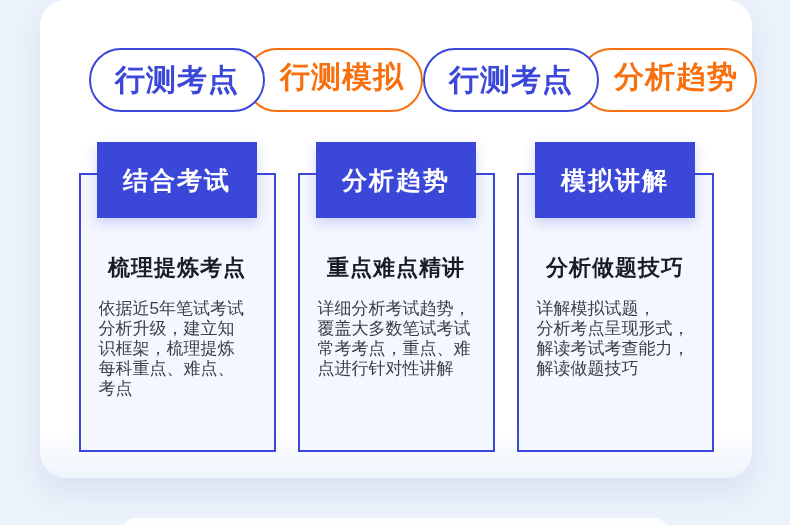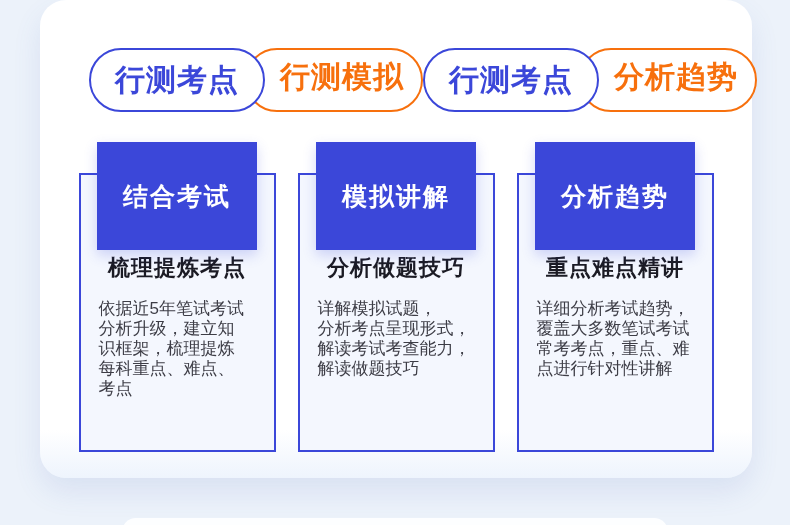--- a/index.html
+++ b/index.html
@@ -69,21 +69,21 @@
     width:712px;
     display:flex;
     justify-content:center;
     gap:22px;
   }
   .card{position:relative;width:197px;}
   .card-tag{
     position:absolute;
     top:0; left:50%;
     transform:translateX(-50%);
-    width:160px; height:108px;
+    width:160px; height:76px;
     background:var(--accent_blue);
     color:#ffffff;
     font-size:25px;
     font-weight:700;
     letter-spacing:2px;
     display:flex;
     align-items:center;
     justify-content:center;
     z-index:2;
     box-shadow:0 5px 12px rgba(59,71,217,0.22);
@@ -143,34 +143,34 @@
     <div class="card-box">
       <div class="card-title">梳理提炼考点</div>
       <div class="card-body">依据近5年笔试考试
 分析升级，建立知
 识框架，梳理提炼
 每科重点、难点、
 考点</div>
     </div>
   </div>
   <div class="card">
+    <div class="card-tag">分析趋势</div>
+    <div class="card-box">
+      <div class="card-title">重点难点精讲</div>
+      <div class="card-body">详细分析考试趋势，
+覆盖大多数笔试考试
+常考考点，重点、难
+点进行针对性讲解</div>
+    </div>
+  </div>
+  <div class="card">
     <div class="card-tag">模拟讲解</div>
     <div class="card-box">
       <div class="card-title">分析做题技巧</div>
       <div class="card-body">详解模拟试题，
 分析考点呈现形式，
 解读考试考查能力，
 解读做题技巧</div>
     </div>
   </div>
-  <div class="card">
-    <div class="card-tag">分析趋势</div>
-    <div class="card-box">
-      <div class="card-title">重点难点精讲</div>
-      <div class="card-body">详细分析考试趋势，
-覆盖大多数笔试考试
-常考考点，重点、难
-点进行针对性讲解</div>
-    </div>
-  </div>
 </div>
 
 <div class="next-card"></div>
 
 </body></html>

